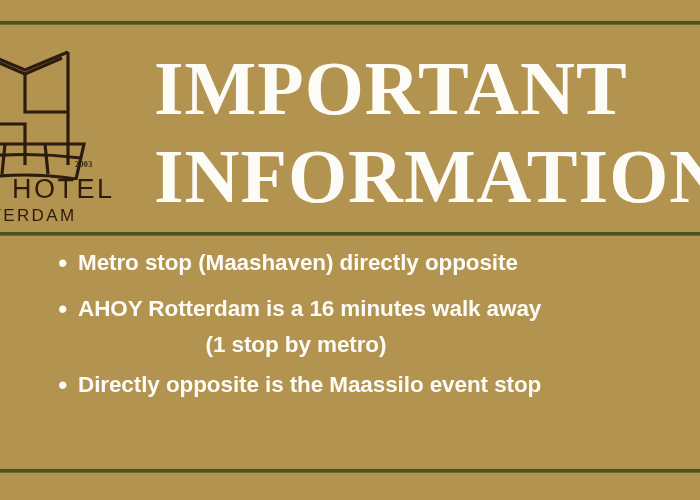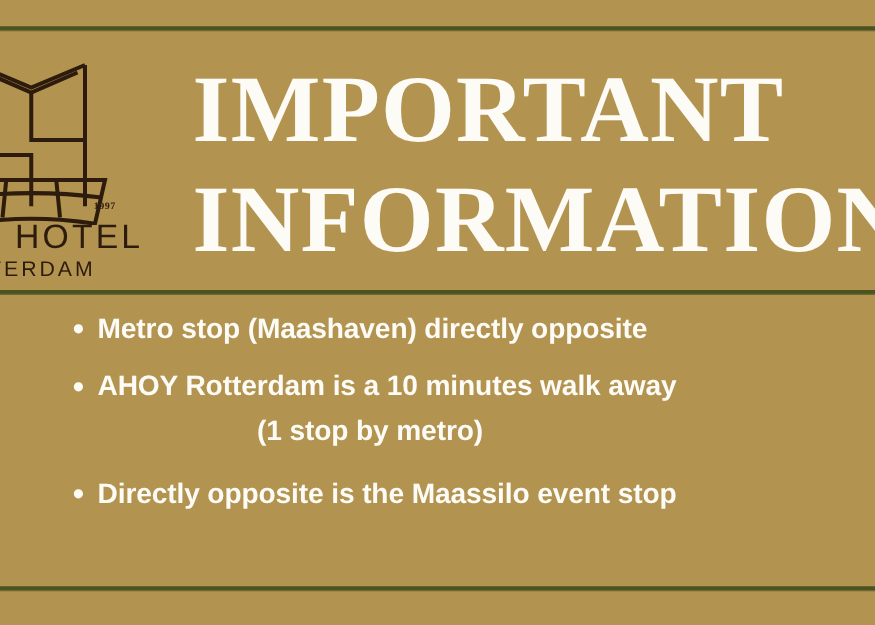--- a/index.html
+++ b/index.html
@@ -140,21 +140,21 @@
     font-family: "Liberation Sans", sans-serif;
     font-weight: 700;
     font-size: 22.5px;
     line-height: 30px;
     letter-spacing: -0.1px;
     text-align: center;
     width: 568px;
     padding-left: 24px;
     box-sizing: border-box;
     margin-top: -10px;
-    margin-bottom: 20px;
+    margin-bottom: 10px;
   }
 </style>
 </head>
 <body>
 
 <div id="poster">
 
   <div class="rule rule-top"></div>
 
   <div id="header-band">
@@ -177,21 +177,21 @@
             <path d="M20 84 L20 125"></path>
 
             <path d="M4 104 L122 104 L114 139 Q63 131 12 139 Z"></path>
             <path d="M7 118 Q63 111 119 118"></path>
             <path d="M43 104 L40 134"></path>
             <path d="M83 104 L86 134"></path>
           </g>
         </svg>
       </div>
 
-      <div id="logo-year">1997</div>
+      <div id="logo-year">2003</div>
       <div class="logo-word" id="logo-name">RT HOTEL</div>
       <div class="logo-word" id="logo-city">OTTERDAM</div>
     </div>
 
     <div id="title-block">
       <div class="title-line">IMPORTANT</div>
       <div class="title-line">INFORMATION</div>
     </div>
 
   </div>
@@ -200,21 +200,21 @@
 
   <div id="bullets">
 
     <div class="bullet-row">
       <span class="bullet-dot">•</span>
       <span class="bullet-text">Metro stop (Maashaven) directly opposite</span>
     </div>
 
     <div class="bullet-row">
       <span class="bullet-dot">•</span>
-      <span class="bullet-text">AHOY Rotterdam is a 10 minutes walk away</span>
+      <span class="bullet-text">AHOY Rotterdam is a 16 minutes walk away</span>
     </div>
     <div class="sub-line">(1 stop by metro)</div>
 
     <div class="bullet-row">
       <span class="bullet-dot">•</span>
       <span class="bullet-text">Directly opposite is the Maassilo event stop</span>
     </div>
 
   </div>
 

